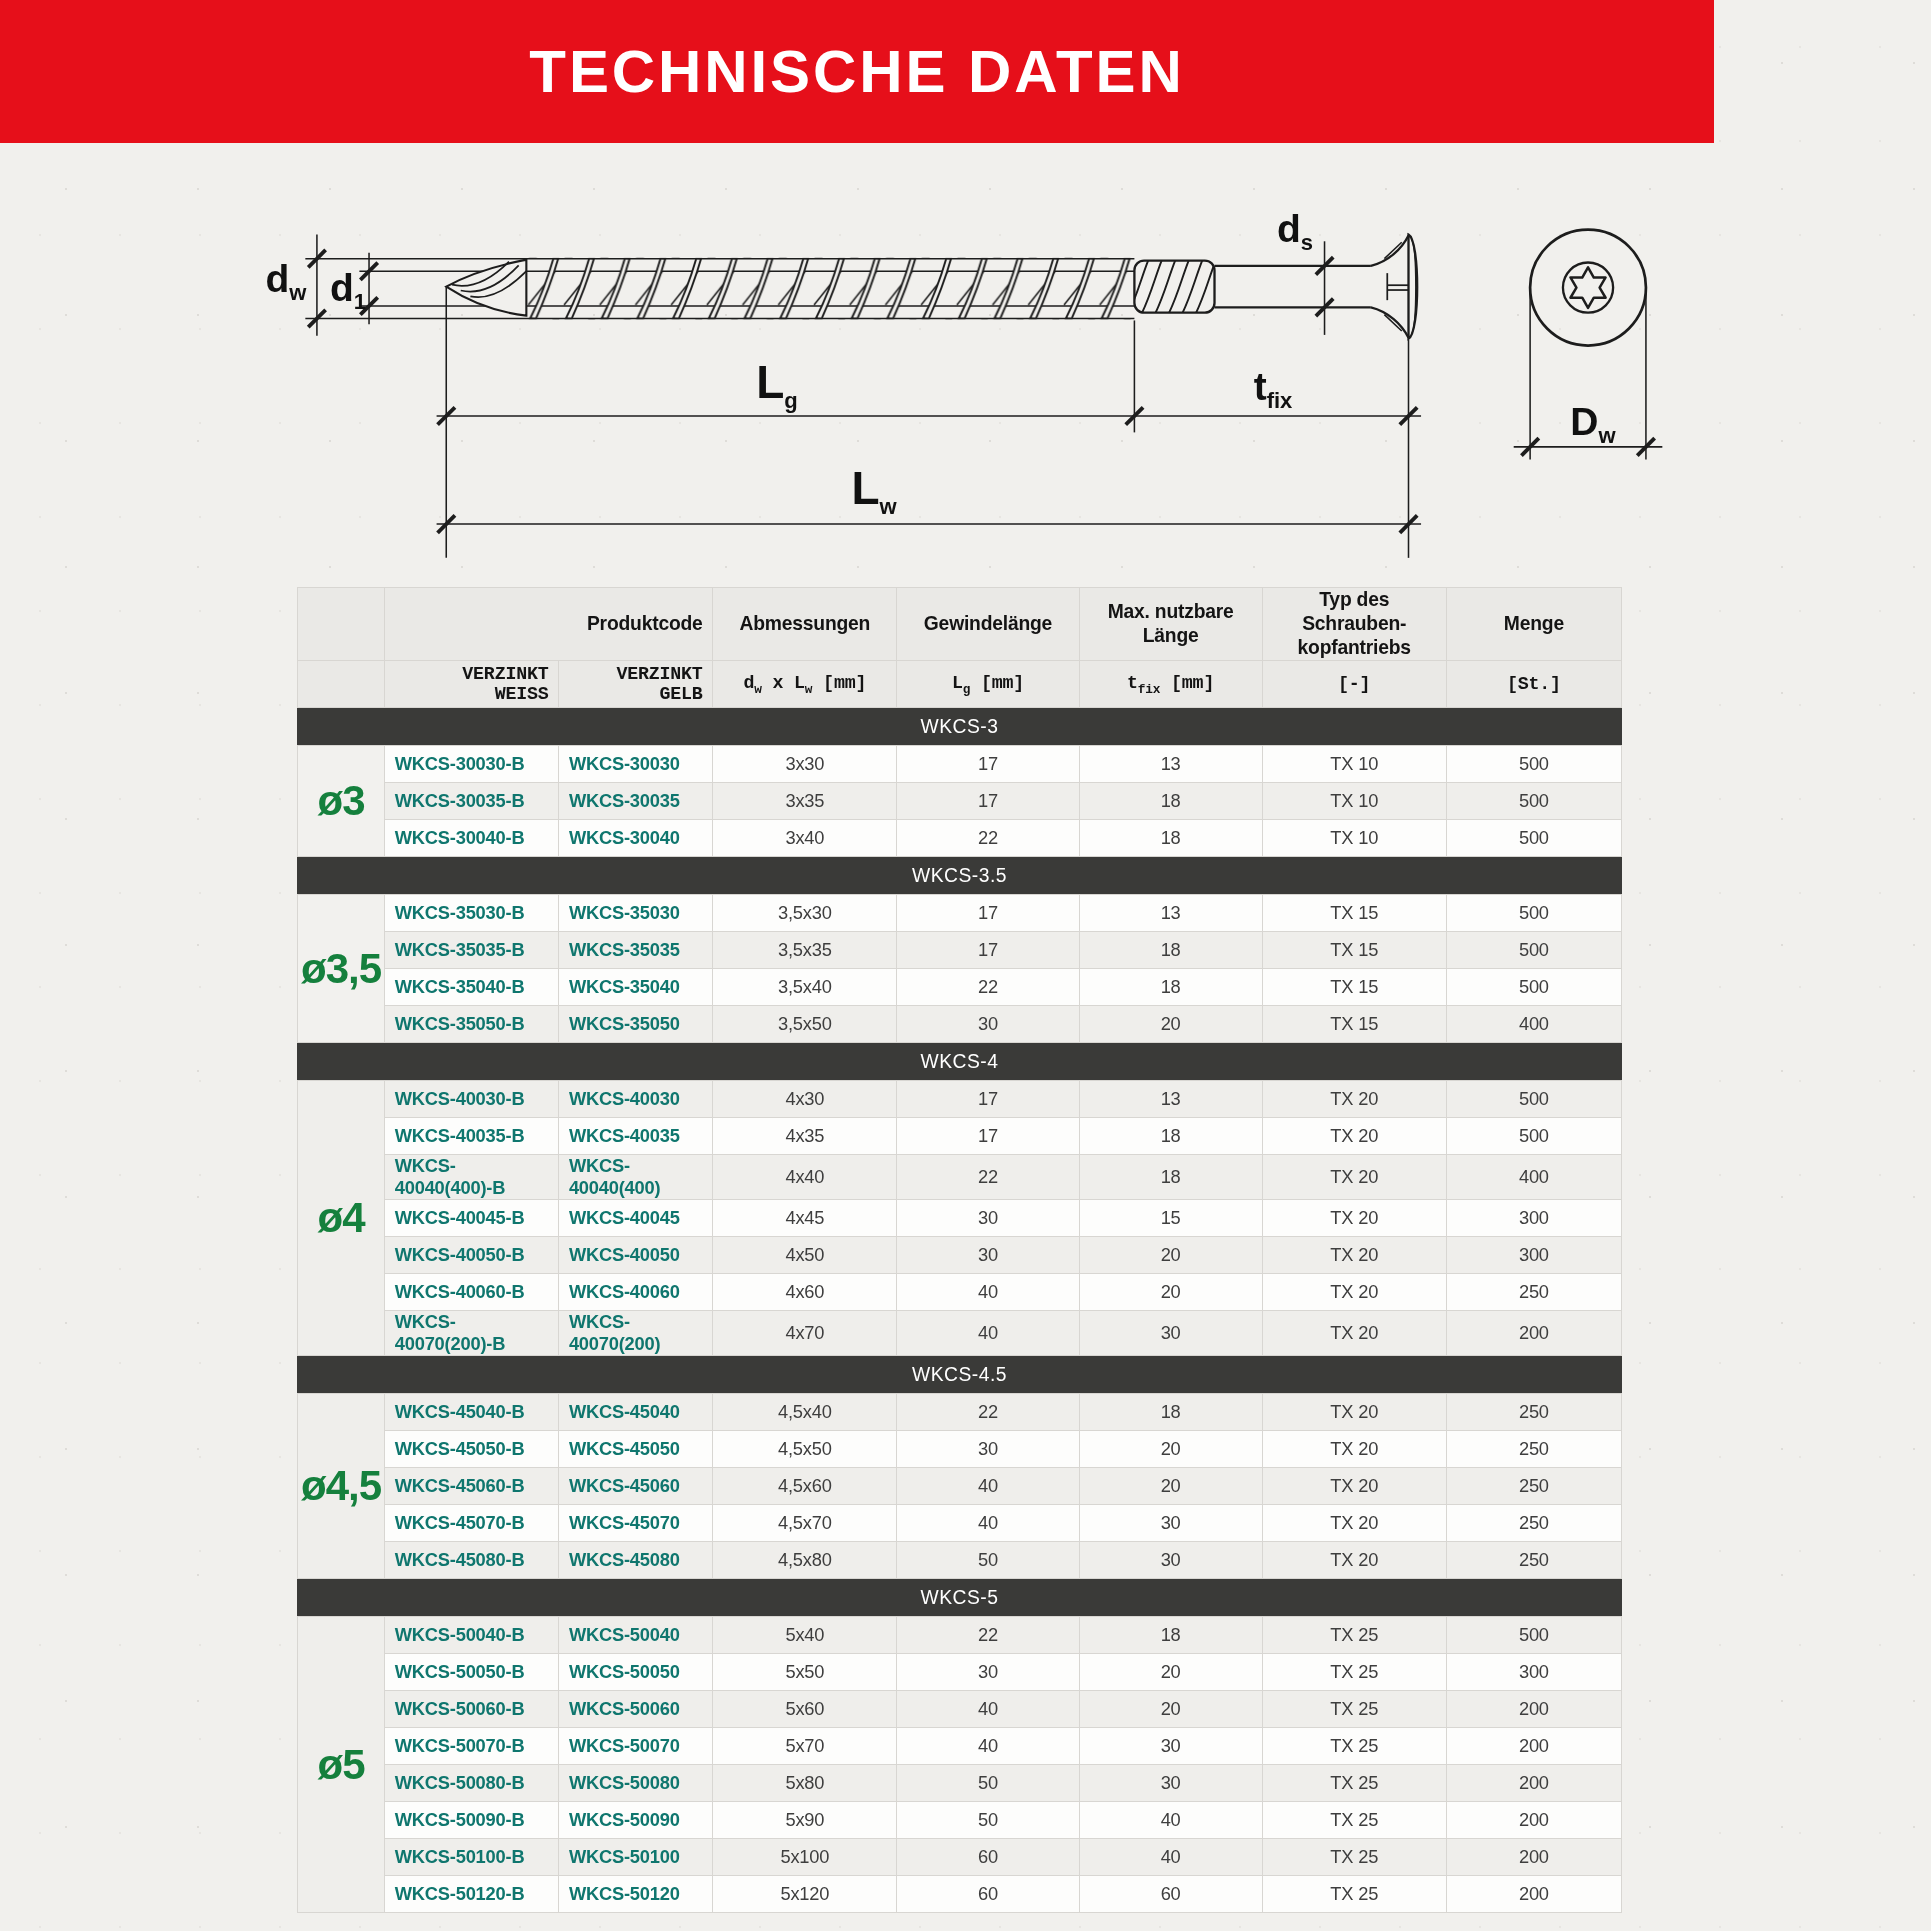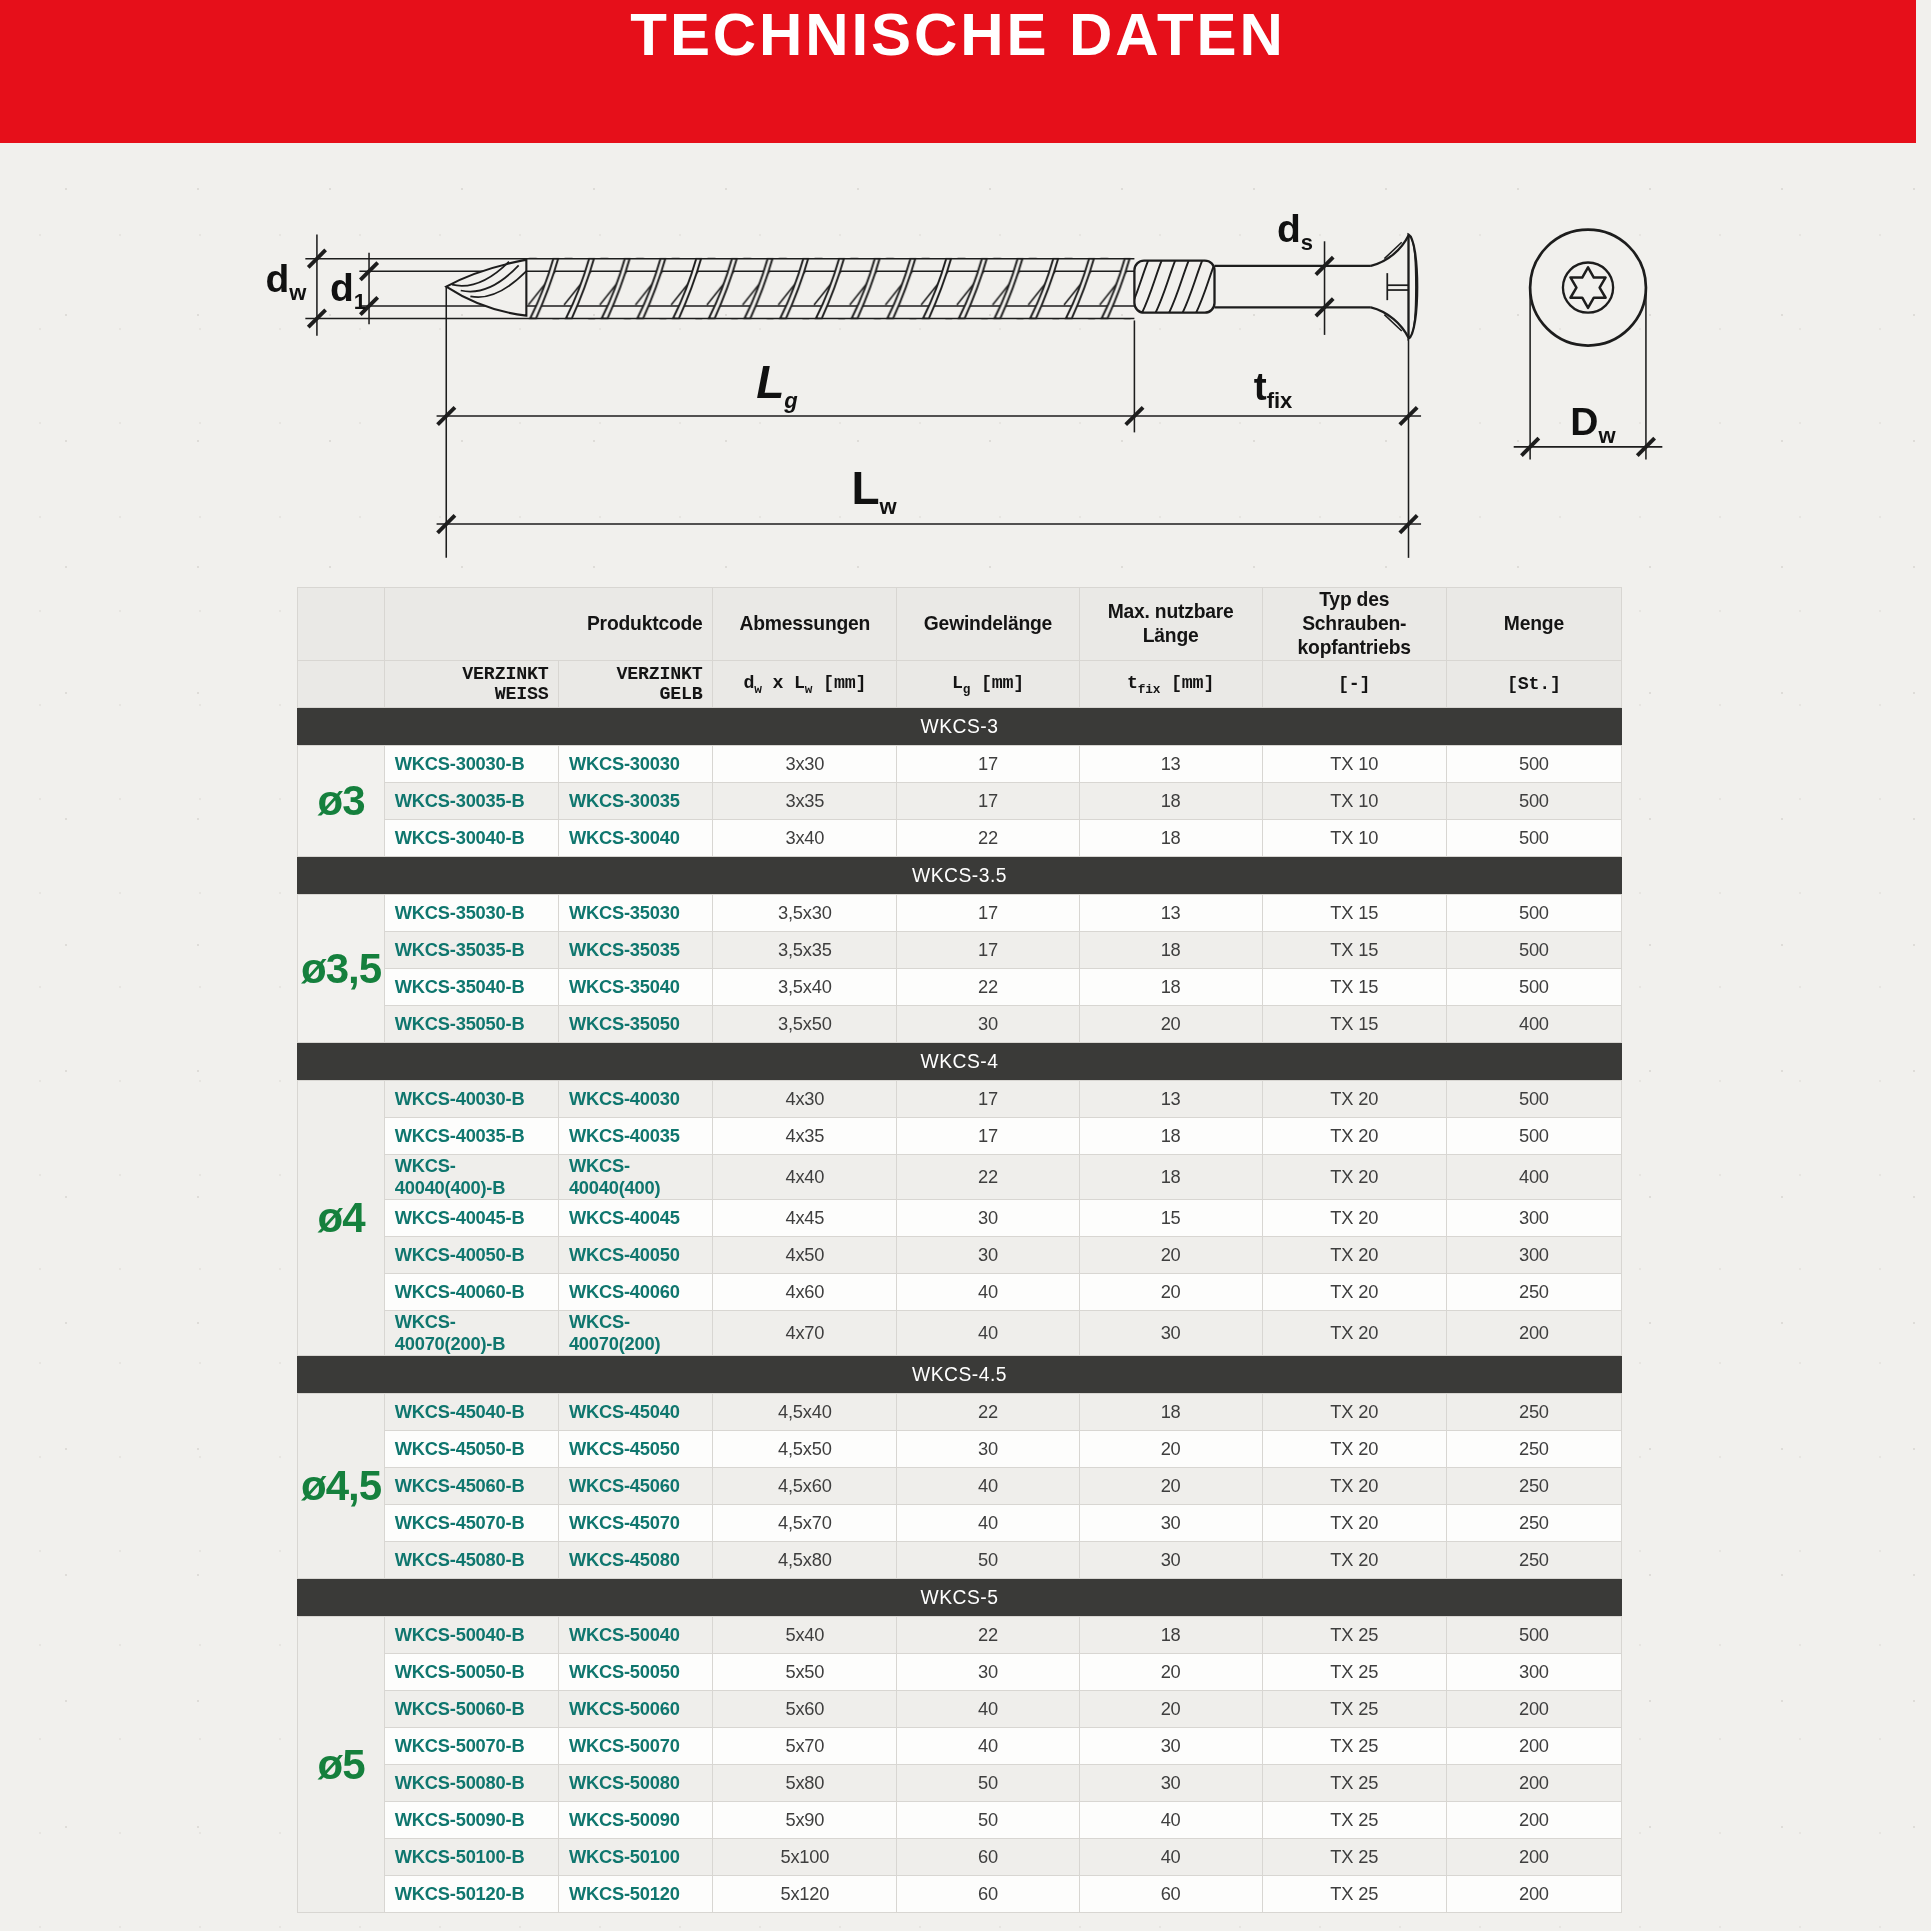--- a/index.html
+++ b/index.html
@@ -8,22 +8,22 @@
     background-color:#f1f0ed;
     background-image:
       radial-gradient(#dedcd8 1px, rgba(0,0,0,0) 1.4px),
       radial-gradient(#e7e5e1 1px, rgba(0,0,0,0) 1.4px);
     background-size:132px 126px, 80px 94px;
     font-family:"Liberation Sans","DejaVu Sans",sans-serif;
     color:#1a1a1a;
   }
   
   .banner{
-    position:absolute;left:0;top:0;width:1916px;height:143px;
-    background:#e60f1a;display:flex;justify-content:center;
+    position:absolute;left:0;top:0;width:1714px;height:143px;
+    background:#e60f1a;display:flex;align-items:center;justify-content:center;
   }
   .banner span{
     color:#ffffff;font-size:60px;font-weight:bold;letter-spacing:2.9px;
   }
   
   .diagram{position:absolute;left:0;top:0;width:1931px;height:637px;}
   .diagram svg{position:absolute;left:0;top:0;}
   .dim-label{
     position:absolute;transform:translate(-50%,-50%);
     font-weight:bold;font-size:39px;line-height:1;white-space:nowrap;color:#111;
@@ -172,21 +172,21 @@
         <line x1="1568" y1="463" x2="1722" y2="463"></line>
         <line x1="1576" y1="472" x2="1594" y2="454" stroke-width="4"></line>
         <line x1="1696" y1="472" x2="1714" y2="454" stroke-width="4"></line>
       </g>
     </g>
   </svg>
 
   <div class="dim-label" style="left:286px;top:278px;">d<sub>w</sub></div>
   <div class="dim-label" style="left:348px;top:287px;">d<sub>1</sub></div>
   <div class="dim-label" style="left:1295px;top:228px;">d<sub>s</sub></div>
-  <div class="dim-label big" style="left:777px;top:382px;font-style:italic;">L<sub>g</sub></div>
+  <div class="dim-label big" style="left:777px;top:382px;">L<sub>g</sub></div>
   <div class="dim-label" style="left:1273px;top:386px;">t<sub>fix</sub></div>
   <div class="dim-label big" style="left:874px;top:488px;">L<sub>w</sub></div>
   <div class="dim-label" style="left:1593px;top:421px;">D<sub>w</sub></div>
 </div>
 
 <div class="table-wrap">
   <table>
     <colgroup>
       <col style="width:87px">
         <col style="width:174px">

